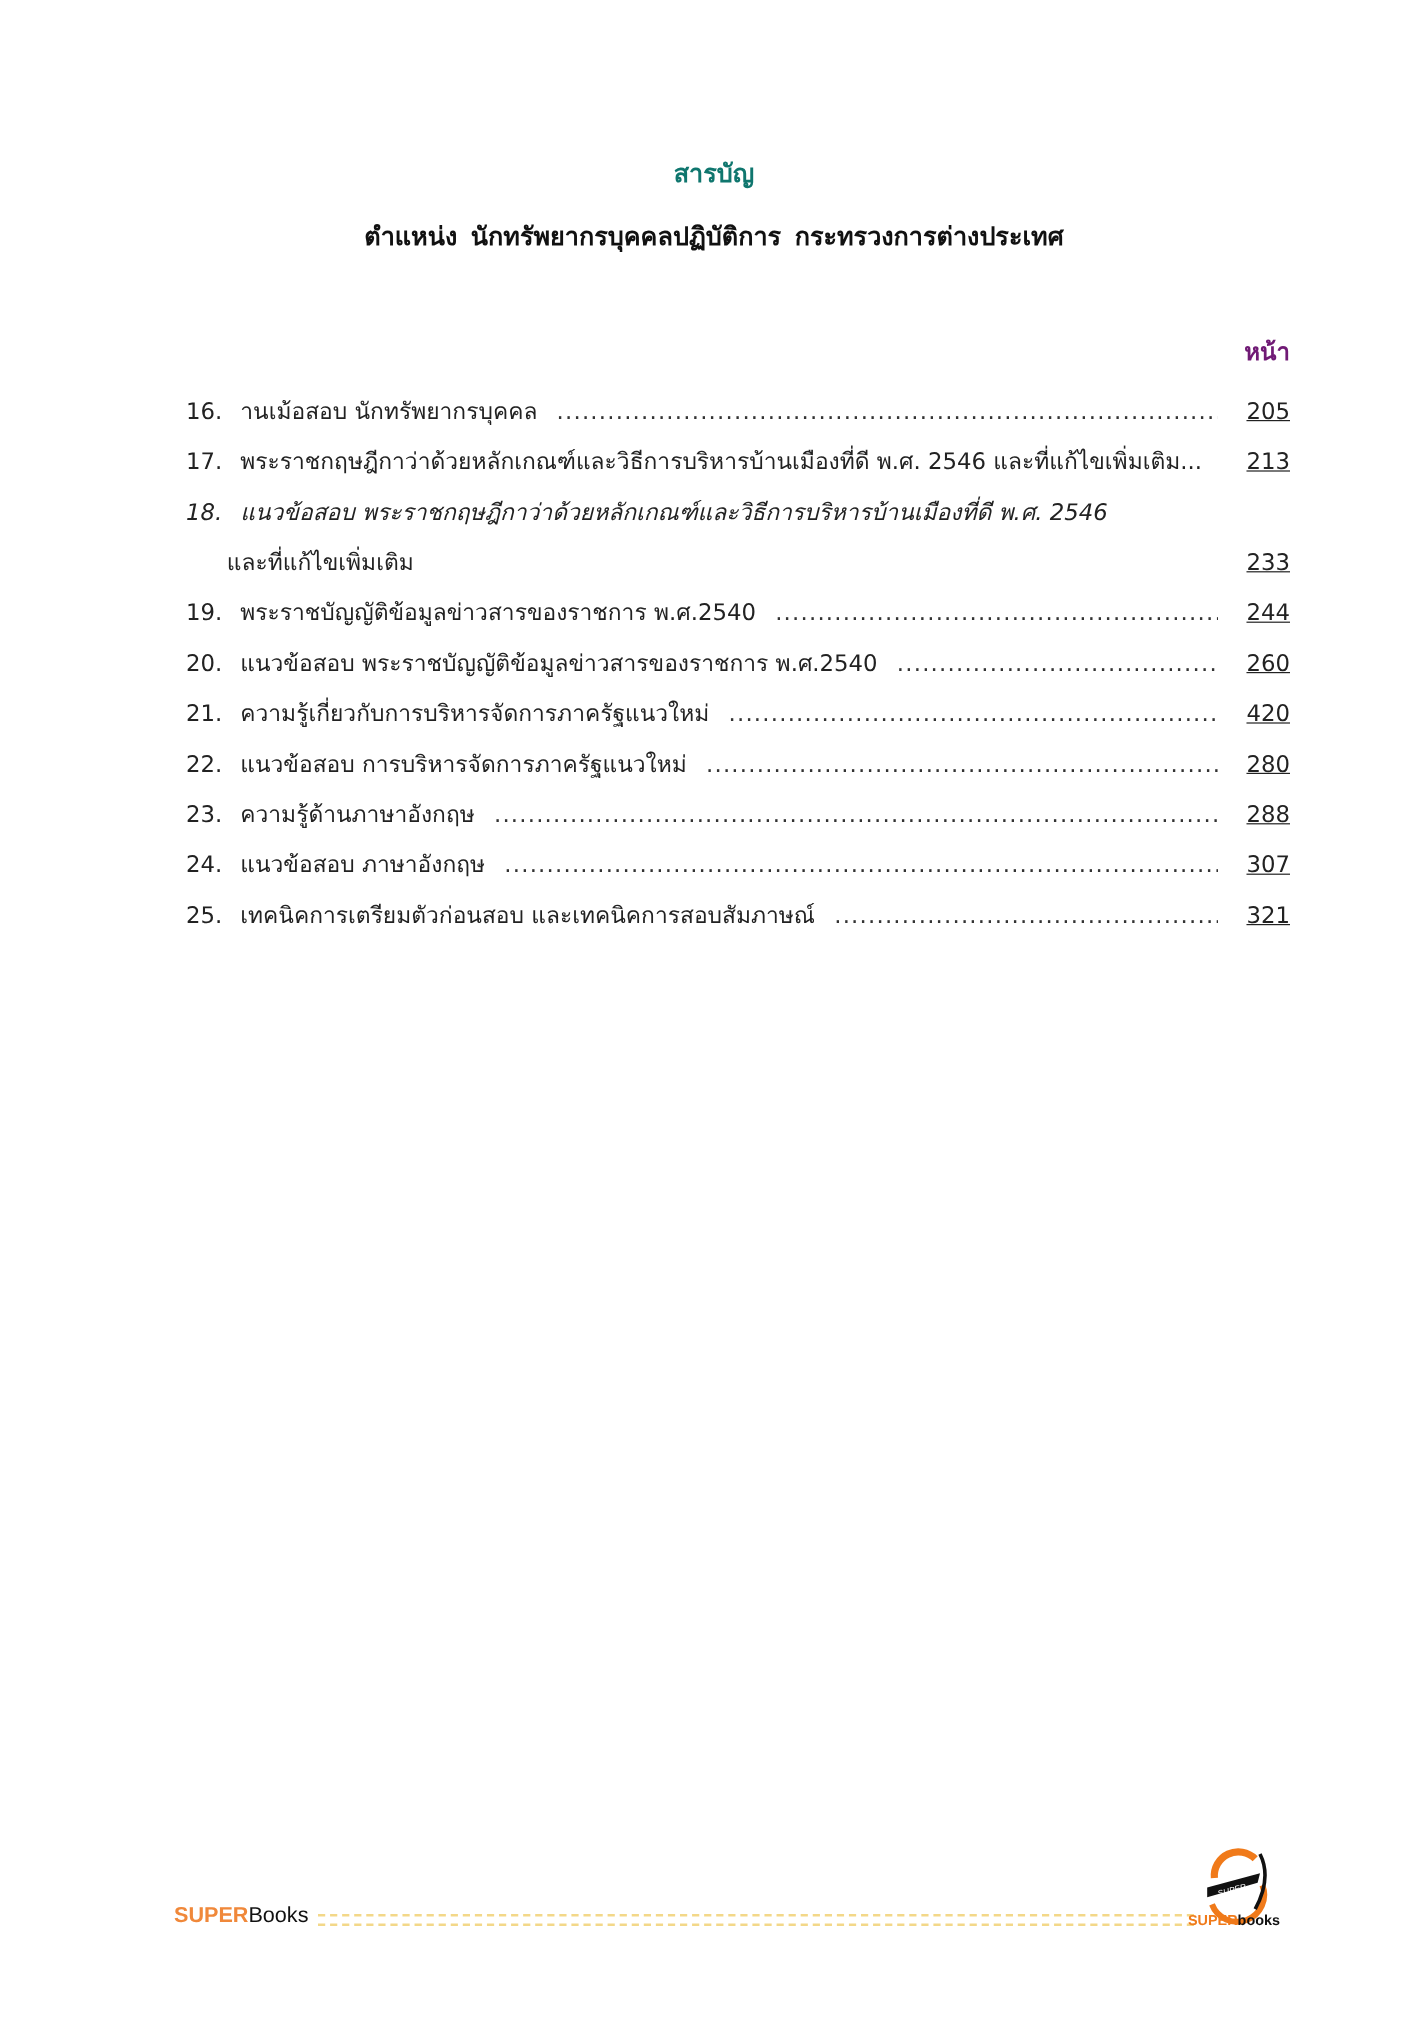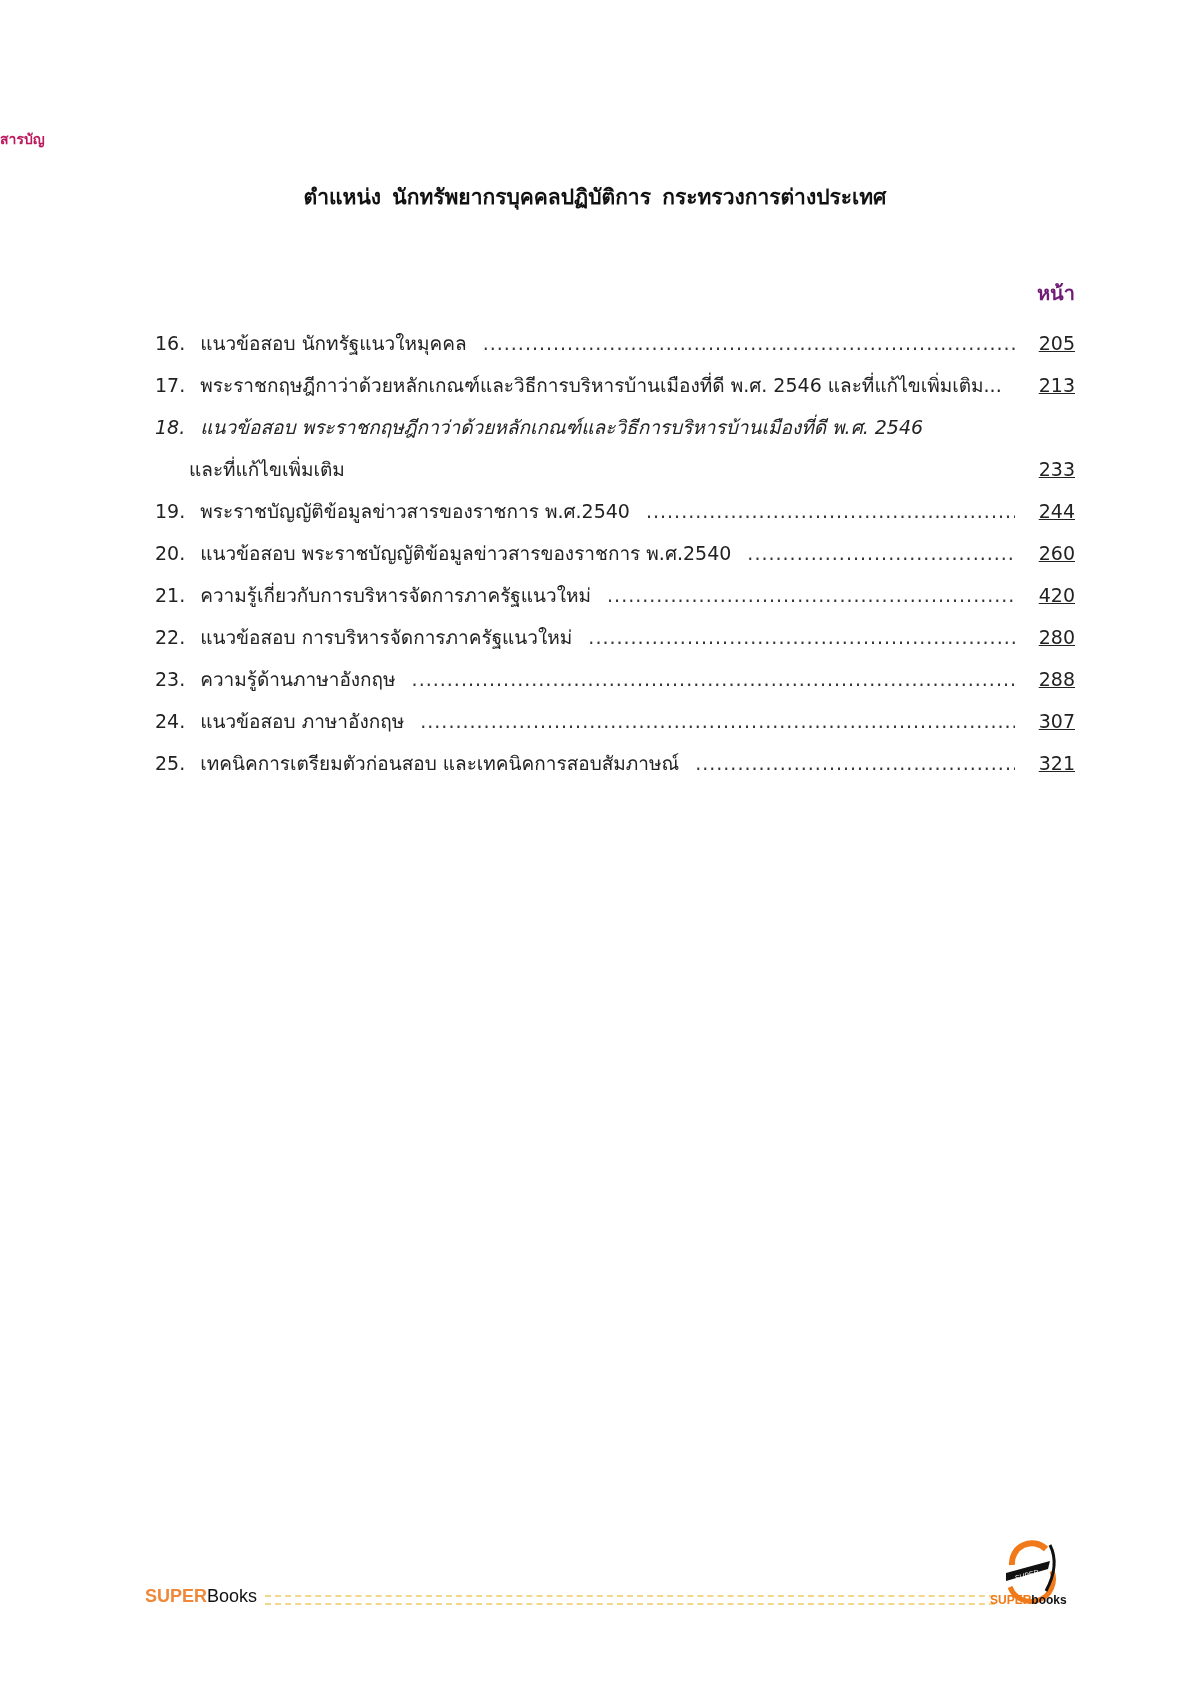--- a/index.html
+++ b/index.html
@@ -3,21 +3,21 @@
   <meta charset="utf-8">
   <style>
     html, body { margin: 0; padding: 0; background: #ffffff; }
     body {
       width: 1190px; height: 1683px; position: relative; overflow: hidden;
       font-family: "DejaVu Sans", "Liberation Sans", sans-serif;
       color: #1a1a1a;
     }
     .title {
       position: absolute; left: 0; width: 1190px; top: 128px;
-      font-size: 14px; font-weight: bold; color: #be185d;
+      text-align: center; font-size: 21px; font-weight: bold; color: #0f766e;
     }
     .subtitle {
       position: absolute; left: 0; width: 1190px; top: 180px;
       text-align: center; font-size: 21px; font-weight: bold; color: #111;
       word-spacing: 4px;
     }
     .page-header {
       position: absolute; left: 1030px; width: 45px; top: 277px;
       text-align: right; font-size: 20px; font-weight: bold; color: #701a75;
     }
@@ -68,21 +68,21 @@
 
 <div class="title">สารบัญ</div>
 <div class="subtitle">ตำแหน่ง  นักทรัพยากรบุคคลปฏิบัติการ  กระทรวงการต่างประเทศ</div>
 <div class="page-header">หน้า</div>
 
 <div class="toc">
 
   <div class="toc-row">
     <div class="text-line">
       <span class="num">16.</span>
-      <span class="label"> แนวข้อสอบ นักทรัฐแนวใหมุคคล</span>
+      <span class="label"> านเม้อสอบ นักทรัพยากรบุคคล</span>
       <span class="leader"></span>
     </div>
     <span class="page">205</span>
   </div>
 
   <div class="toc-row">
     <div class="text-line">
       <span class="num">17.</span>
       <span class="label"> พระราชกฤษฎีกาว่าด้วยหลักเกณฑ์และวิธีการบริหารบ้านเมืองที่ดี พ.ศ. 2546 และที่แก้ไขเพิ่มเติม...</span>
     </div>

